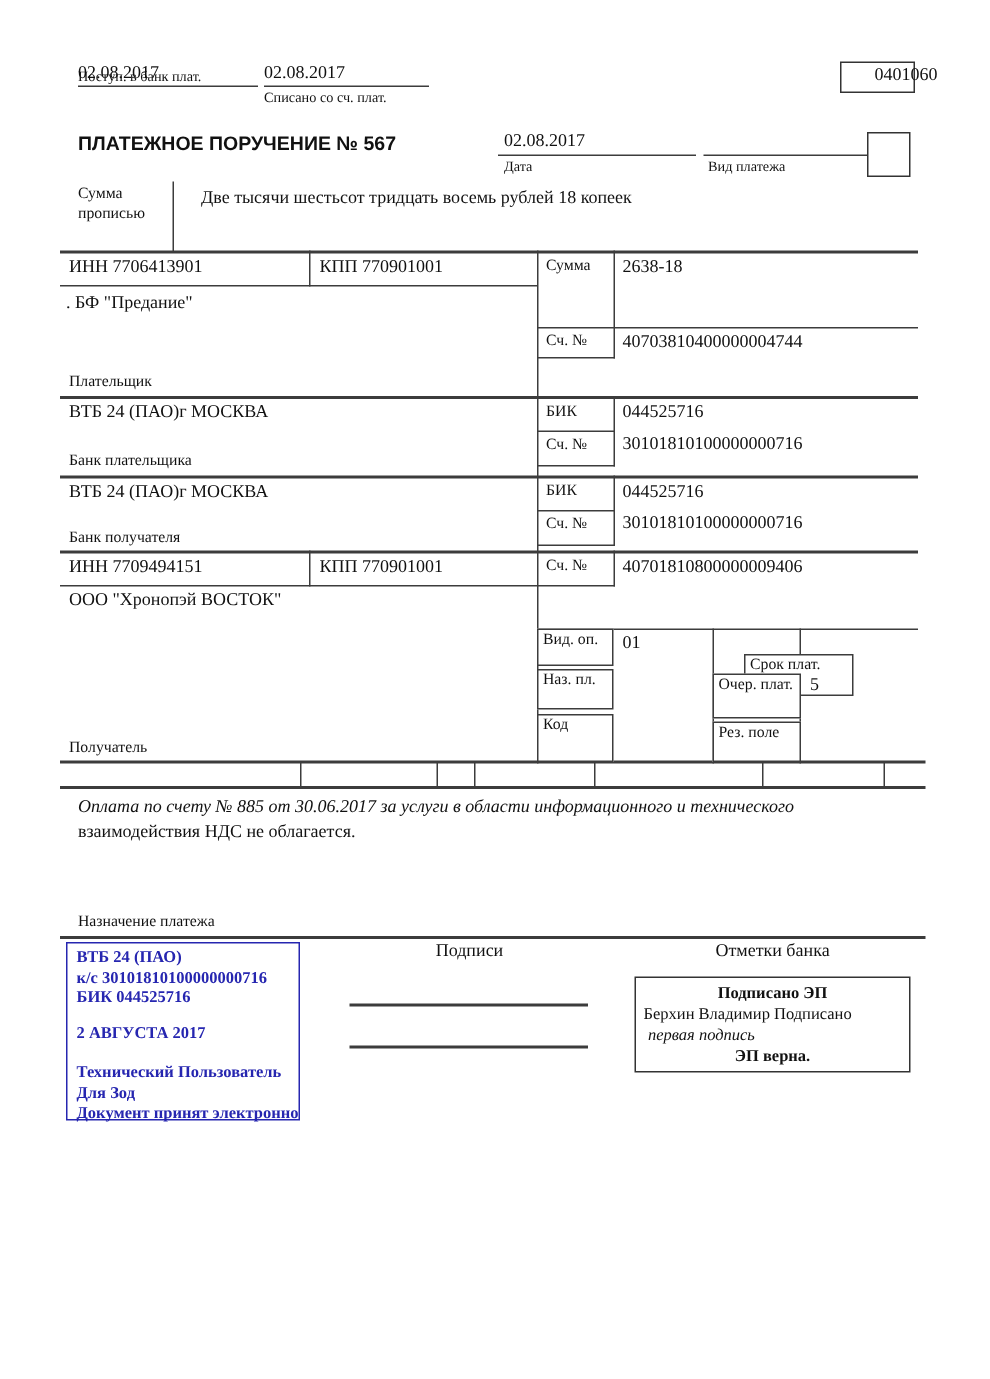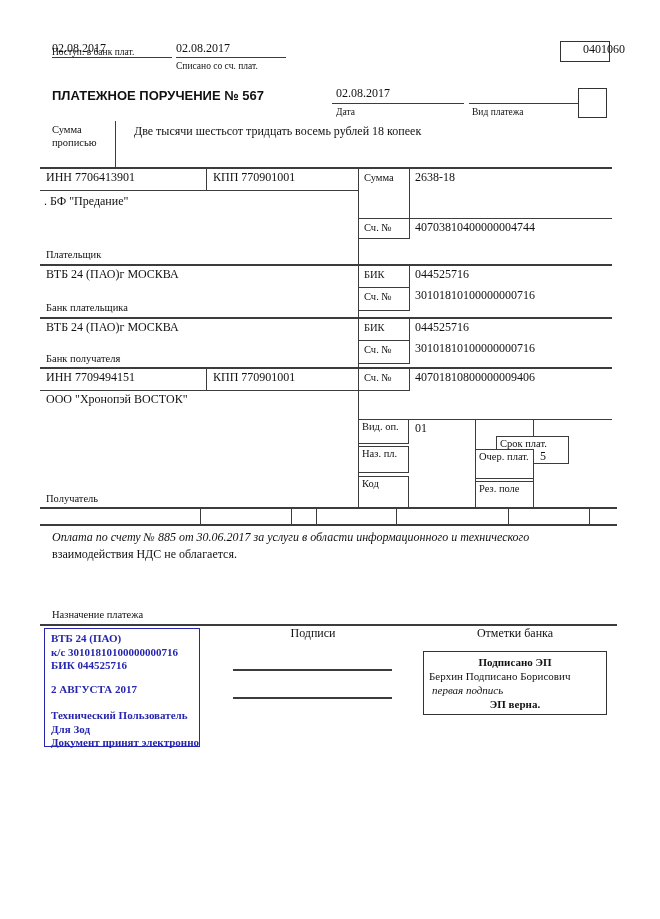--- a/index.html
+++ b/index.html
@@ -147,18 +147,18 @@
     </div>
   </div>
 
   <div class="t f12 center" style="left:233px;top:627px;width:160px;">Подписи</div>
   <div class="hl" style="left:233px;top:669px;width:159px;height:1.5px;"></div>
   <div class="hl" style="left:233px;top:697px;width:159px;height:1.5px;"></div>
 
   <div class="t f12 center" style="left:423px;top:627px;width:184px;">Отметки банка</div>
   <div class="marks-box">
     <div class="bold center" style="margin-top:3px;">Подписано ЭП</div>
-    <div style="padding-left:5px;">Берхин Подписано Борисович</div>
+    <div style="padding-left:5px;">Берхин Владимир Подписано</div>
     <div class="italic" style="padding-left:8px;">первая подпись</div>
     <div class="bold center">ЭП верна.</div>
   </div>
 
 </div>
 
 </body></html>

